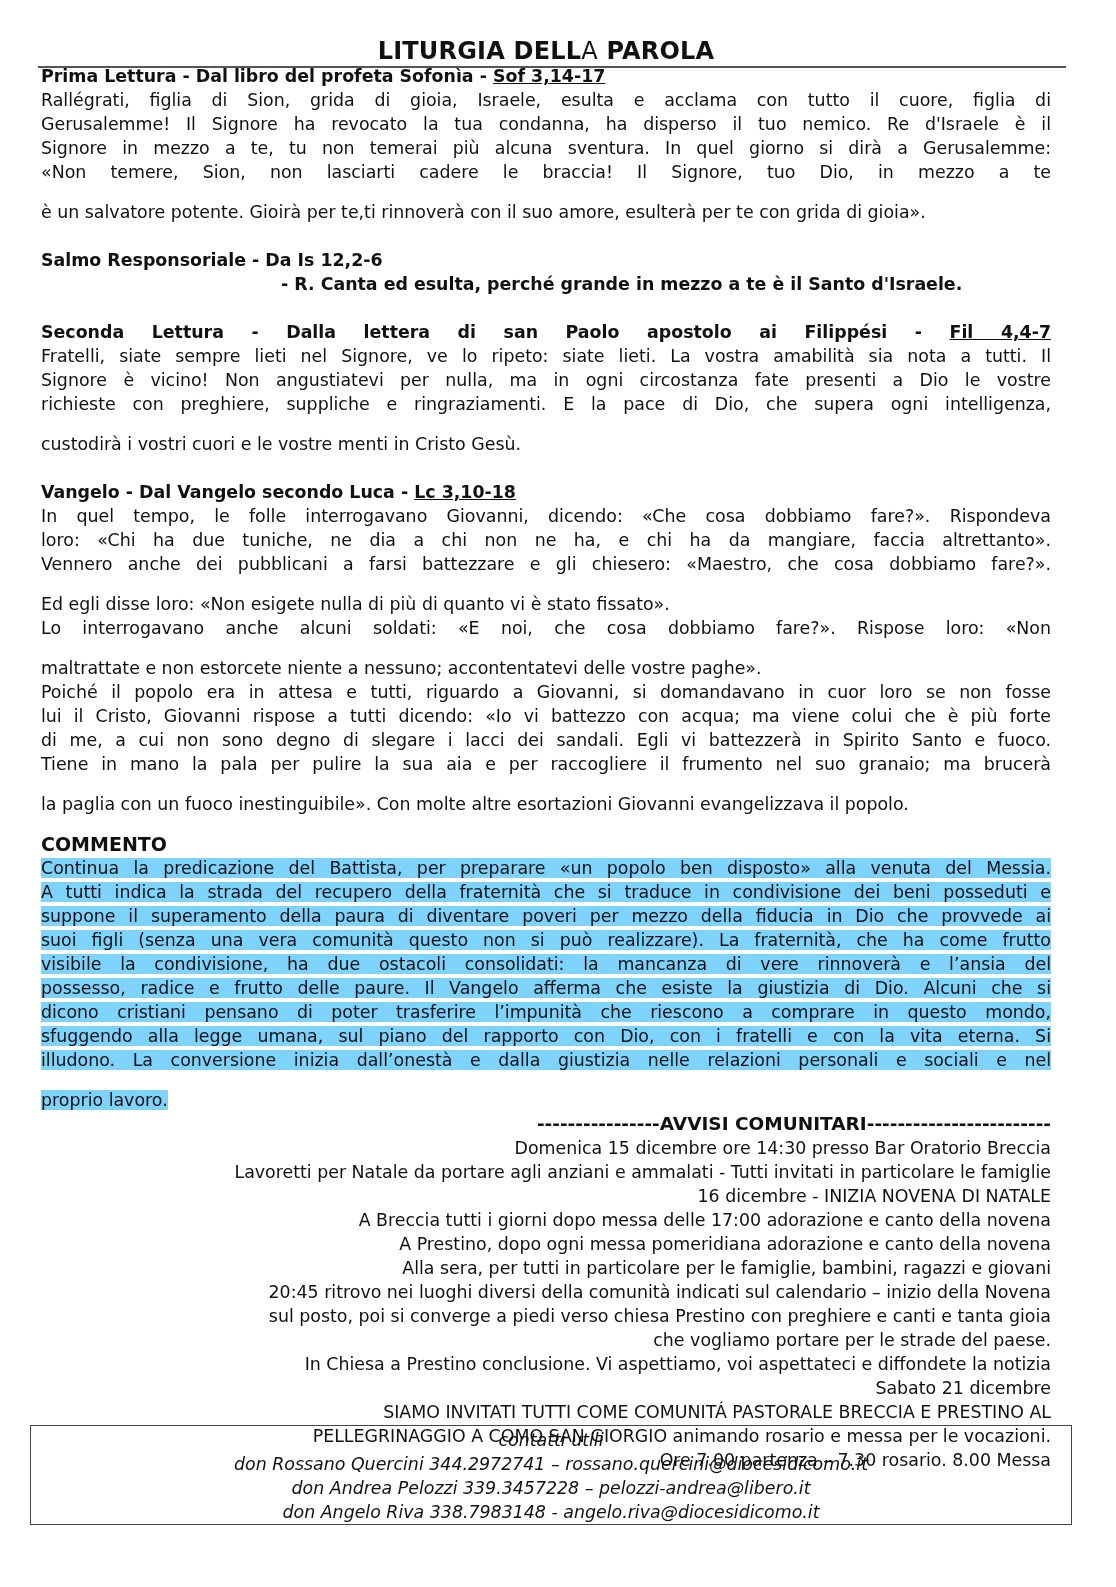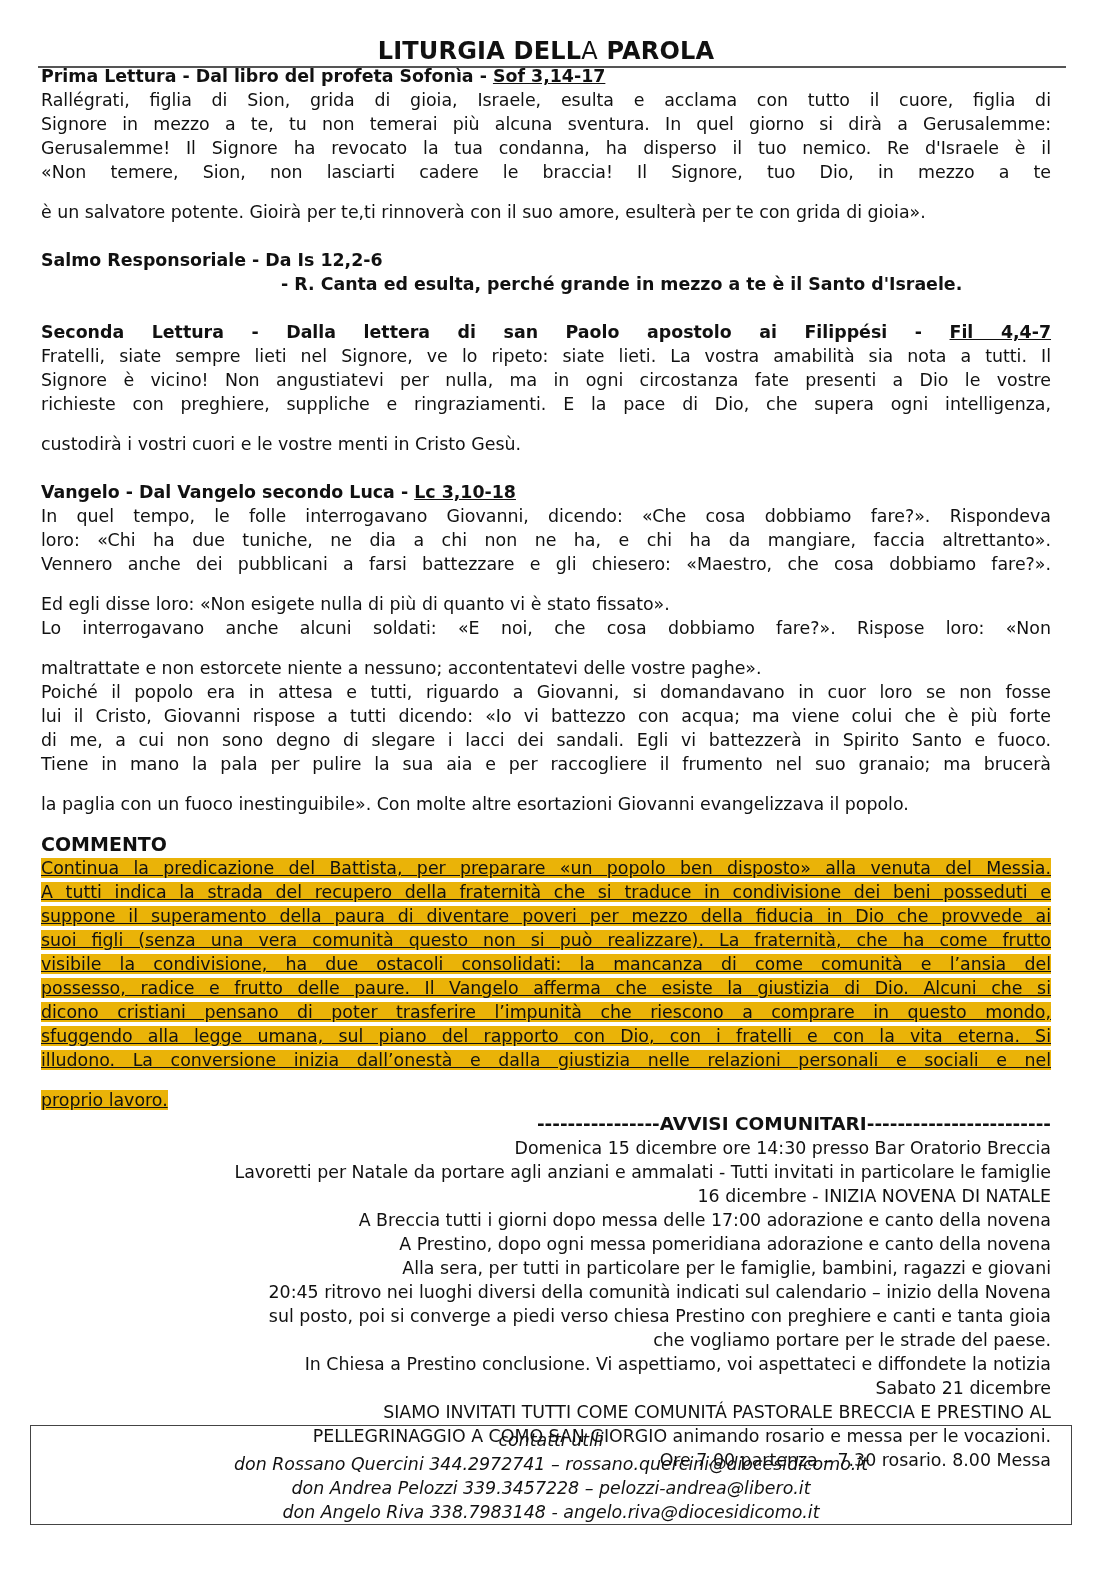--- a/index.html
+++ b/index.html
@@ -49,21 +49,21 @@
       font-size: 19px;
       line-height: 24px;
       margin-top: 16px;
     }
     .commento-body {
       font-size: 17.4px;
       line-height: 24px;
       text-align: justify;
       text-align-last: left;
     }
-    .commento-body span.hl { background: #eab308; text-decoration: underline; }
+    .commento-body span.hl { background: #7dd3fc; }
     .avvisi {
       text-align: right;
       font-size: 17.4px;
       line-height: 24px;
     }
     .avvisi .banner { font-weight: bold; font-size: 18.5px; }
     .avvisi .b { font-weight: normal; }
     .contacts {
       position: absolute;
       left: 30px;
@@ -83,22 +83,22 @@
 <body>
 
 <div class="page">
 
   <div class="title"><span>LITURGIA DELL</span><span class="light">A</span><span> PAROLA</span></div>
   <div class="rule"></div>
 
   <div class="section">
     <div class="heading"><span>Prima Lettura - Dal libro del profeta Sofonìa - </span><span class="ref">Sof 3,14-17</span></div>
     <div class="justify-all">Rallégrati, figlia di Sion, grida di gioia, Israele, esulta e acclama con tutto il cuore, figlia di</div>
+    <div class="justify-all">Gerusalemme! Il Signore ha revocato la tua condanna, ha disperso il tuo nemico. Re d'Israele è il</div>
     <div class="justify-all">Signore in mezzo a te, tu non temerai più alcuna sventura. In quel giorno si dirà a Gerusalemme:</div>
-    <div class="justify-all">Gerusalemme! Il Signore ha revocato la tua condanna, ha disperso il tuo nemico. Re d'Israele è il</div>
     <div class="justify-all">«Non temere, Sion, non lasciarti cadere le braccia! Il Signore, tuo Dio, in mezzo a te</div>
     <div class="body-text">è un salvatore potente. Gioirà per te,ti rinnoverà con il suo amore, esulterà per te con grida di gioia».</div>
   </div>
 
   <div class="gap"></div>
 
   <div class="section">
     <div class="heading">Salmo Responsoriale - Da Is 12,2-6</div>
     <div class="salmo-resp">- R. Canta ed esulta, perché grande in mezzo a te è il Santo d'Israele.</div>
   </div>
@@ -129,21 +129,21 @@
     <div class="justify-all">Tiene in mano la pala per pulire la sua aia e per raccogliere il frumento nel suo granaio; ma brucerà</div>
     <div class="body-text">la paglia con un fuoco inestinguibile». Con molte altre esortazioni Giovanni evangelizzava il popolo.</div>
   </div>
 
   <div class="commento-title">COMMENTO</div>
   <div class="commento-body">
     <div class="justify-all"><span class="hl">Continua la predicazione del Battista, per preparare «un popolo ben disposto» alla venuta del Messia.</span></div>
     <div class="justify-all"><span class="hl">A tutti indica la strada del recupero della fraternità che si traduce in condivisione dei beni posseduti e</span></div>
     <div class="justify-all"><span class="hl">suppone il superamento della paura di diventare poveri per mezzo della fiducia in Dio che provvede ai</span></div>
     <div class="justify-all"><span class="hl">suoi figli (senza una vera comunità questo non si può realizzare).  La fraternità, che ha come frutto</span></div>
-    <div class="justify-all"><span class="hl">visibile la condivisione, ha due ostacoli consolidati: la mancanza di come comunità e l’ansia del</span></div>
+    <div class="justify-all"><span class="hl">visibile la condivisione, ha due ostacoli consolidati: la mancanza di vere rinnoverà e l’ansia del</span></div>
     <div class="justify-all"><span class="hl">possesso, radice e frutto delle paure. Il Vangelo afferma che esiste la giustizia di Dio. Alcuni che si</span></div>
     <div class="justify-all"><span class="hl">dicono cristiani pensano di poter trasferire l’impunità che riescono a comprare in questo mondo,</span></div>
     <div class="justify-all"><span class="hl">sfuggendo alla legge umana, sul piano del rapporto con Dio, con i fratelli e con la vita eterna. Si</span></div>
     <div class="justify-all"><span class="hl">illudono. La conversione inizia dall’onestà e dalla giustizia nelle relazioni personali e sociali e nel</span></div>
     <div class="body-text"><span class="hl">proprio lavoro.</span></div>
   </div>
 
   <div class="avvisi">
     <div class="banner">----------------AVVISI  COMUNITARI------------------------</div>
     <div><span class="b">Domenica 15 dicembre ore 14:30</span><span> presso Bar Oratorio Breccia</span></div>

